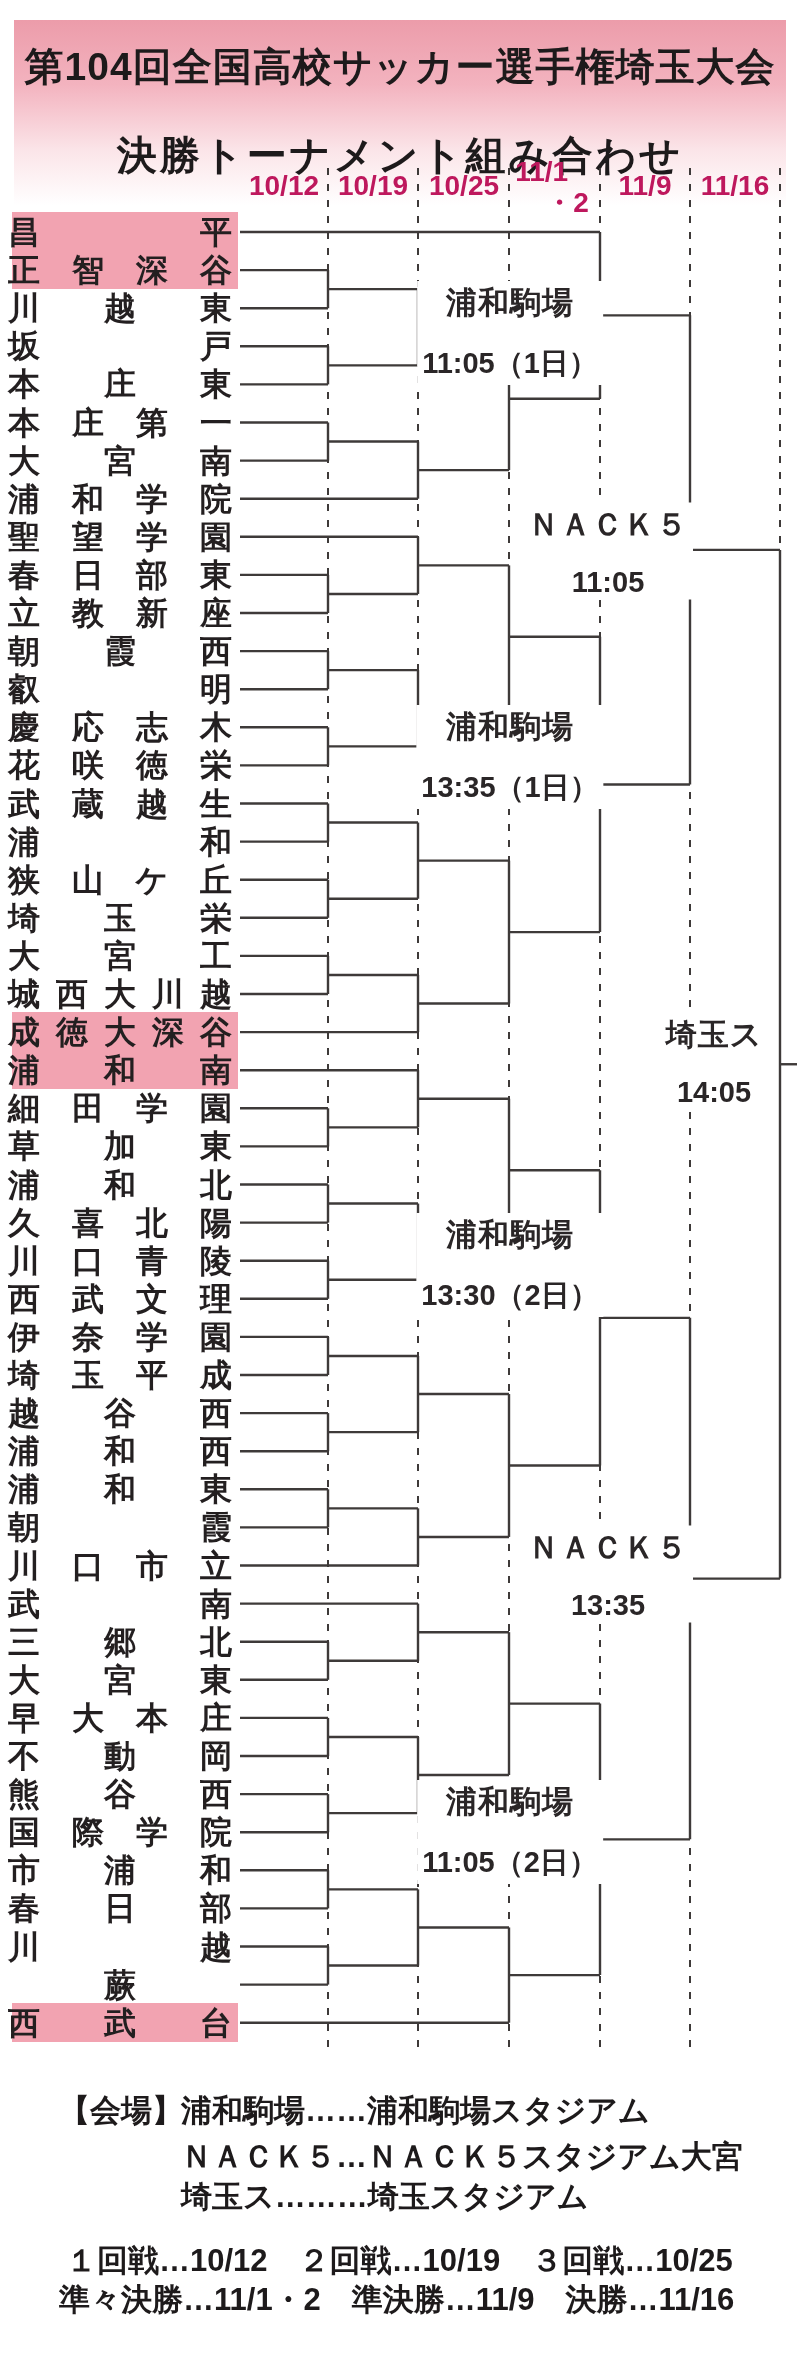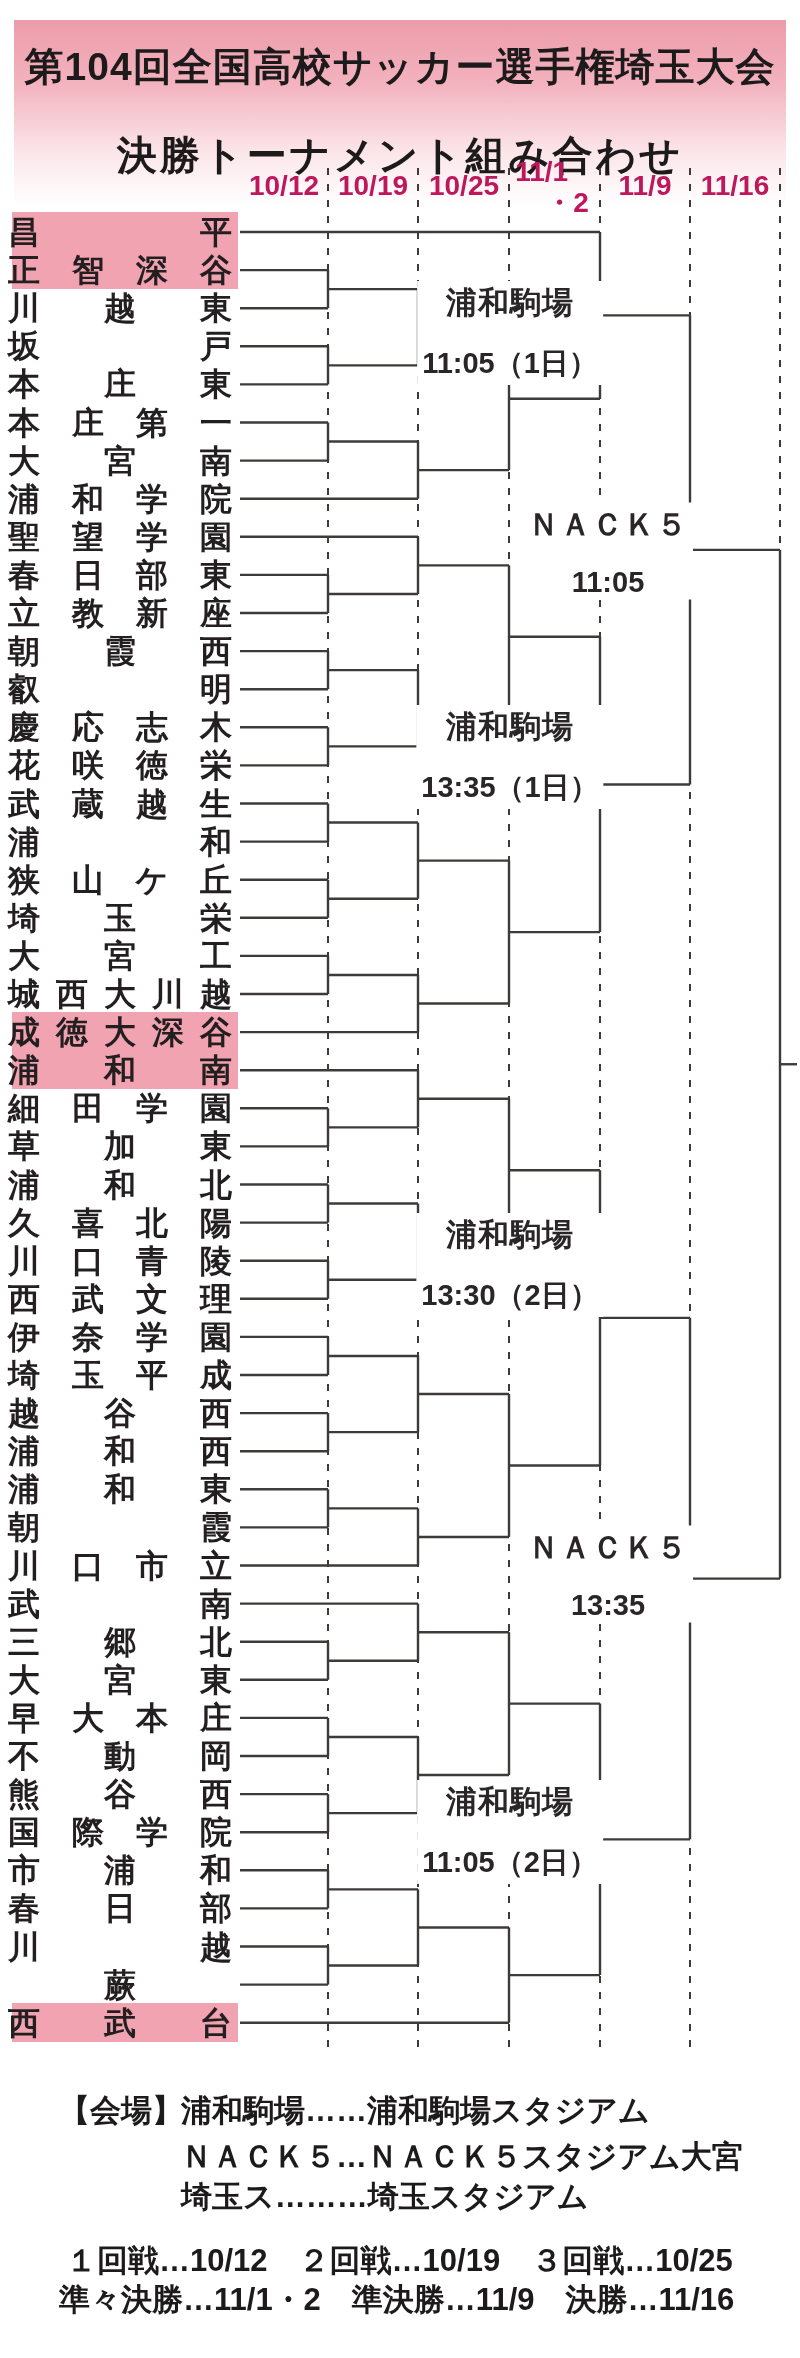--- a/index.html
+++ b/index.html
@@ -565,20 +565,24 @@
       <span class="v2">11:05（1日）</span>
     </div>
   <div class="venue" style="left:608px;top:551px">
       <span class="v1">ＮＡＣＫ５</span>
       <span class="v2">11:05</span>
     </div>
   <div class="venue" style="left:510px;top:757px">
       <span class="v1">浦和駒場</span>
       <span class="v2">13:35（1日）</span>
     </div>
+  <div class="venue" style="left:714px;top:1061px">
+      <span class="v1">埼玉ス</span>
+      <span class="v2">14:05</span>
+    </div>
   <div class="venue" style="left:510px;top:1265px">
       <span class="v1">浦和駒場</span>
       <span class="v2">13:30（2日）</span>
     </div>
   <div class="venue" style="left:608px;top:1574px">
       <span class="v1">ＮＡＣＫ５</span>
       <span class="v2">13:35</span>
     </div>
   <div class="venue" style="left:510px;top:1832px">
       <span class="v1">浦和駒場</span>

